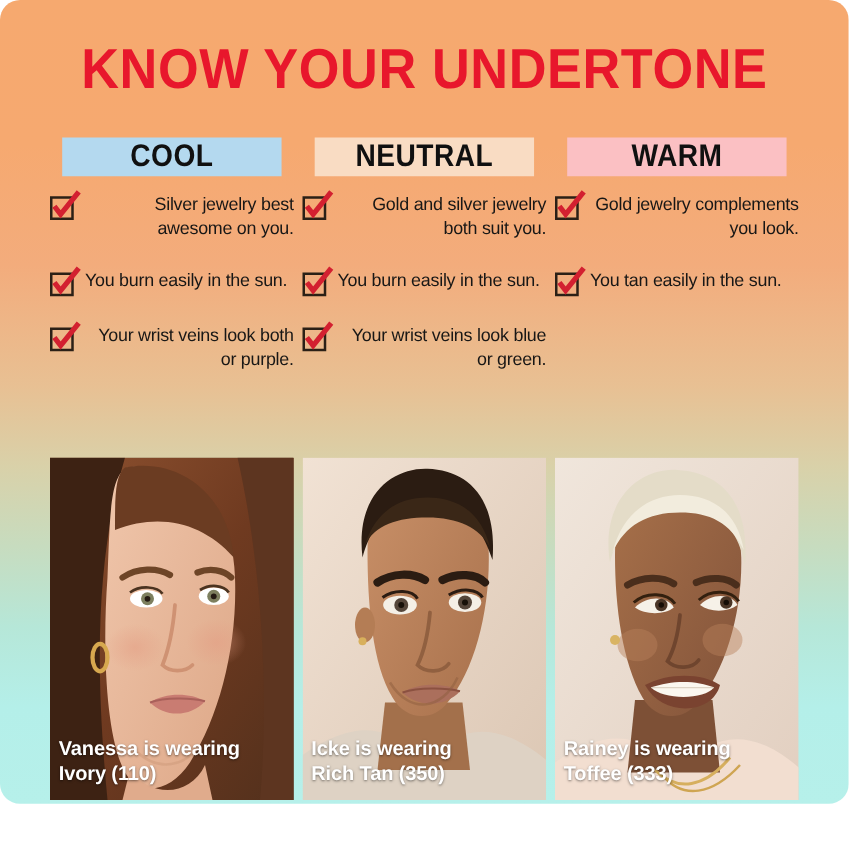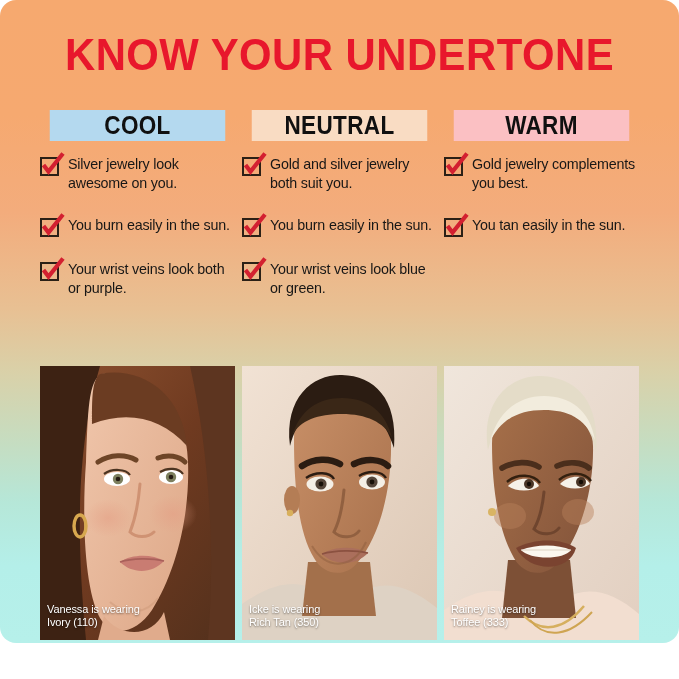--- a/index.html
+++ b/index.html
@@ -52,20 +52,21 @@
   .columns {
     position: absolute;
     left: 40px;
     top: 110px;
     width: 600px;
     display: flex;
     gap: 7px;
   }
   .column {
     width: 195px;
+    text-align: right;
   }
   .col-header {
     height: 31px;
     display: flex;
     align-items: center;
     justify-content: center;
     color: #101010;
     font-family: "Liberation Sans Narrow", "Liberation Sans", sans-serif;
     font-size: 25px;
     font-weight: bold;
@@ -127,22 +128,22 @@
   }
   .photo-art {
     position: absolute;
     inset: 0;
   }
   .caption {
     position: absolute;
     left: 7px;
     bottom: 10px;
     color: #ffffff;
-    font-size: 11px;
-    font-weight: normal;
+    font-size: 16px;
+    font-weight: bold;
     line-height: 1.25;
     letter-spacing: -0.1px;
     text-shadow: 0 1px 2px rgba(0,0,0,0.5);
   }
   .caption span { display: block; }
 </style>
 </head>
 <body>
 
 <div id="infographic">
@@ -153,21 +154,21 @@
 
     <div class="column">
       <div class="col-header cool">COOL</div>
       <div class="items">
         <div class="item">
           <div class="checkbox">
             <svg viewBox="0 0 26 26">
               <path d="M3.5 13 L8.5 19.5 L23 1.5" fill="none" stroke="#d32030" stroke-width="4.2" stroke-linecap="butt" stroke-linejoin="miter"></path>
             </svg>
           </div>
-          <div class="item-text">Silver jewelry look awesome on you.</div>
+          <div class="item-text">Silver jewelry best awesome on you.</div>
         </div>
         <div class="item">
           <div class="checkbox">
             <svg viewBox="0 0 26 26">
               <path d="M3.5 13 L8.5 19.5 L23 1.5" fill="none" stroke="#d32030" stroke-width="4.2"></path>
             </svg>
           </div>
           <div class="item-text">You burn easily in the sun.</div>
         </div>
         <div class="item">
@@ -213,21 +214,21 @@
 
     <div class="column">
       <div class="col-header warm">WARM</div>
       <div class="items">
         <div class="item">
           <div class="checkbox">
             <svg viewBox="0 0 26 26">
               <path d="M3.5 13 L8.5 19.5 L23 1.5" fill="none" stroke="#d32030" stroke-width="4.2"></path>
             </svg>
           </div>
-          <div class="item-text">Gold jewelry complements you best.</div>
+          <div class="item-text">Gold jewelry complements you look.</div>
         </div>
         <div class="item">
           <div class="checkbox">
             <svg viewBox="0 0 26 26">
               <path d="M3.5 13 L8.5 19.5 L23 1.5" fill="none" stroke="#d32030" stroke-width="4.2"></path>
             </svg>
           </div>
           <div class="item-text">You tan easily in the sun.</div>
         </div>
       </div>

